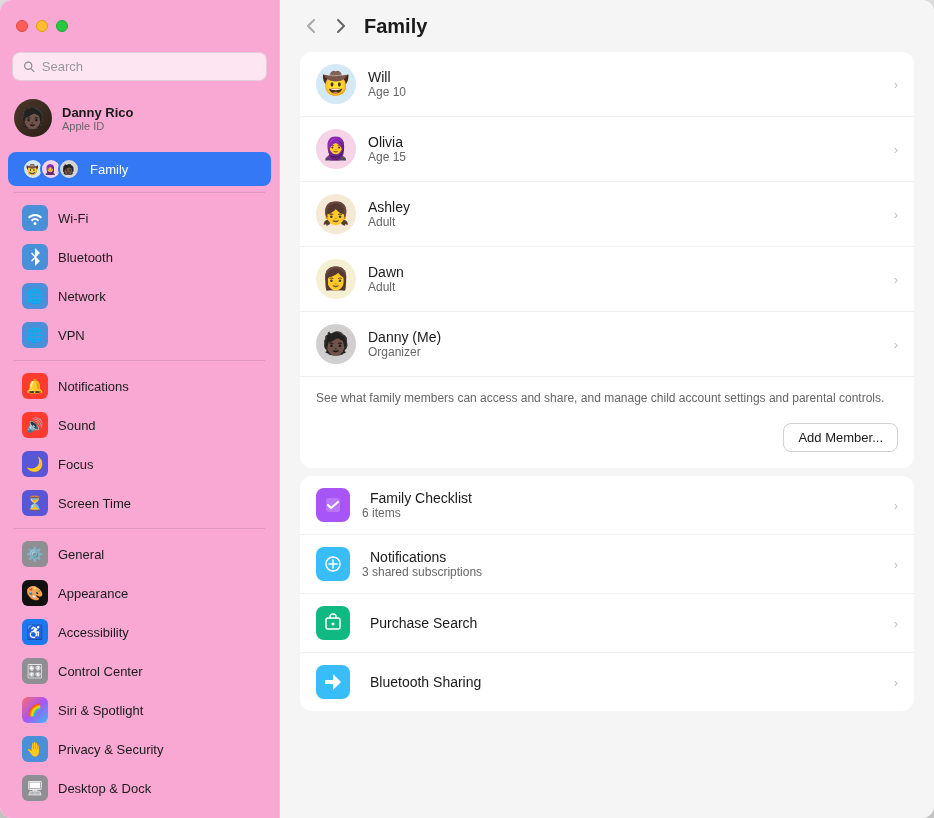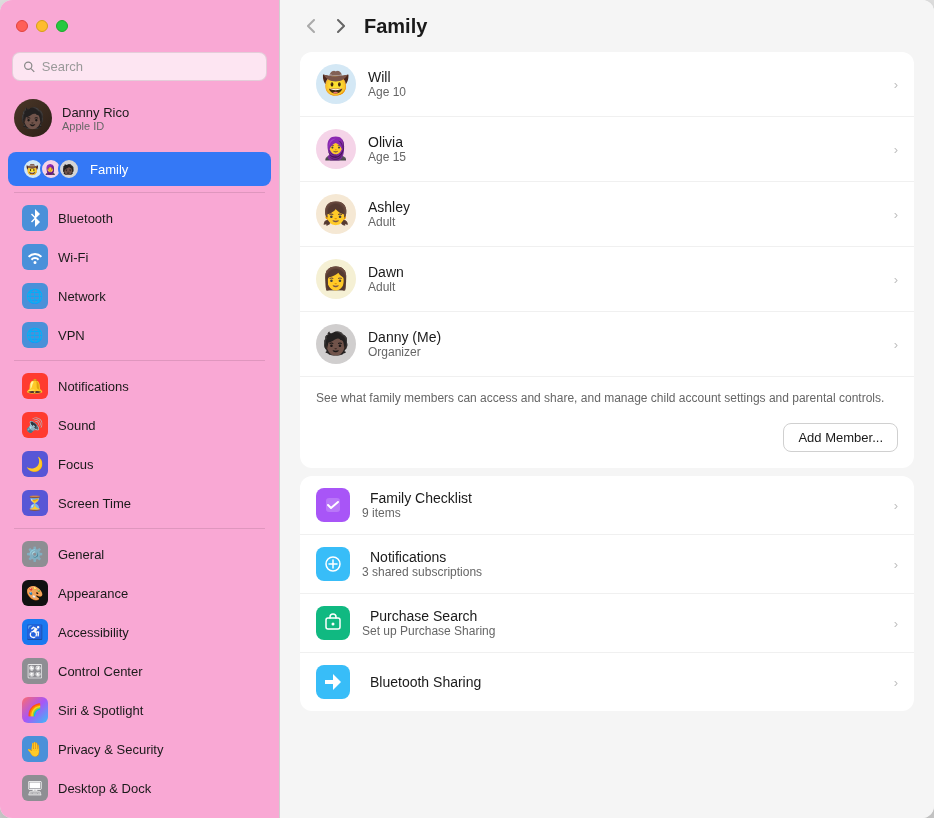--- a/index.html
+++ b/index.html
@@ -96,21 +96,21 @@
       background: linear-gradient(135deg, #4a3728, #2d1f17);
       display: flex;
       align-items: center;
       justify-content: center;
       font-size: 18px;
       overflow: hidden;
       flex-shrink: 0;
     }
 
     .apple-id-text { display: flex; flex-direction: column; }
-    .apple-id-name { font-size: 13px; font-weight: 400; color: #1a1a1a; }
+    .apple-id-name { font-size: 13px; font-weight: 700; color: #1a1a1a; }
     .apple-id-subtitle { font-size: 11px; color: #666; }
 
     
     .sidebar-nav {
       flex: 1;
       overflow-y: auto;
       padding: 4px 0;
     }
 
     .nav-item {
@@ -352,34 +352,34 @@
           <div class="family-avatar-small" style="background:#f5d4e8;">🧕</div>
           <div class="family-avatar-small" style="background:#d4d4d4;">🧑🏿</div>
         </div>
         <span class="nav-label">Family</span>
       </div>
 
       <div class="divider"></div>
 
       <div class="nav-item">
         <div class="nav-icon" style="background:#4a90d9;">
+          <svg width="16" height="14" viewBox="0 0 16 14" fill="white">
+            <path d="M8 11a1.5 1.5 0 110 3 1.5 1.5 0 010-3zm0-4a5.5 5.5 0 014.243 2l-1.415 1.415A3.5 3.5 0 008 9a3.5 3.5 0 00-2.828 1.415L3.757 9A5.5 5.5 0 018 7zm0-4a9.5 9.5 0 017.071 3.172l-1.414 1.414A7.5 7.5 0 008 5a7.5 7.5 0 00-5.657 2.586L.929 6.172A9.5 9.5 0 018 3z"></path>
+          </svg>
+        </div>
+        <span class="nav-label">Wi-Fi</span>
+      </div>
+
+      <div class="nav-item">
+        <div class="nav-icon" style="background:#4a90d9;">
           <svg width="12" height="18" viewBox="0 0 12 18" fill="white">
             <path d="M6 0l5 5-4 4 4 4-5 5V10.5l-3 3-1-1 3.5-3.5L2 5.5l1-1 3 3V0z"></path>
           </svg>
         </div>
         <span class="nav-label">Bluetooth</span>
-      </div>
-
-      <div class="nav-item">
-        <div class="nav-icon" style="background:#4a90d9;">
-          <svg width="16" height="14" viewBox="0 0 16 14" fill="white">
-            <path d="M8 11a1.5 1.5 0 110 3 1.5 1.5 0 010-3zm0-4a5.5 5.5 0 014.243 2l-1.415 1.415A3.5 3.5 0 008 9a3.5 3.5 0 00-2.828 1.415L3.757 9A5.5 5.5 0 018 7zm0-4a9.5 9.5 0 017.071 3.172l-1.414 1.414A7.5 7.5 0 008 5a7.5 7.5 0 00-5.657 2.586L.929 6.172A9.5 9.5 0 018 3z"></path>
-          </svg>
-        </div>
-        <span class="nav-label">Wi-Fi</span>
       </div>
 
       <div class="nav-item">
         <div class="nav-icon" style="background:#4a90d9;">
           <span style="font-size:14px; color:white;">🌐</span>
         </div>
         <span class="nav-label">Network</span>
       </div>
 
       <div class="nav-item">
@@ -550,21 +550,21 @@
 
         <div class="feature-row">
           <div class="feature-icon" style="background:#a855f7;">
             <svg width="20" height="20" viewBox="0 0 20 20" fill="white">
               <rect x="3" y="3" width="14" height="14" rx="3" fill="rgba(255,255,255,0.2)"></rect>
               <polyline points="5,10 8,13 15,7" stroke="white" stroke-width="2" fill="none" stroke-linecap="round" stroke-linejoin="round"></polyline>
             </svg>
           </div>
           <div class="feature-info">
             <div class="feature-name">Family Checklist</div>
-            <div class="feature-sub">9 items</div>
+            <div class="feature-sub">6 items</div>
           </div>
           <span class="chevron-right">›</span>
         </div>
 
         <div class="feature-row">
           <div class="feature-icon" style="background:#38bdf8;">
             <svg width="20" height="20" viewBox="0 0 20 20" fill="white">
               <circle cx="10" cy="10" r="7" stroke="white" stroke-width="1.5" fill="none"></circle>
               <line x1="10" y1="6" x2="10" y2="14" stroke="white" stroke-width="1.5" stroke-linecap="round"></line>
               <line x1="6" y1="10" x2="14" y2="10" stroke="white" stroke-width="1.5" stroke-linecap="round"></line>
@@ -580,21 +580,20 @@
         <div class="feature-row">
           <div class="feature-icon" style="background:#10b981;">
             <svg width="20" height="20" viewBox="0 0 20 20" fill="none">
               <rect x="3" y="5" width="14" height="11" rx="2" stroke="white" stroke-width="1.5"></rect>
               <path d="M7 5V4a3 3 0 016 0v1" stroke="white" stroke-width="1.5" stroke-linecap="round"></path>
               <circle cx="10" cy="11" r="1.5" fill="white"></circle>
             </svg>
           </div>
           <div class="feature-info">
             <div class="feature-name">Purchase Search</div>
-            <div class="feature-sub">Set up Purchase Sharing</div>
           </div>
           <span class="chevron-right">›</span>
         </div>
 
         <div class="feature-row">
           <div class="feature-icon" style="background:#38bdf8;">
             <svg width="20" height="20" viewBox="0 0 20 20" fill="white">
               <path d="M10 2L18 10l-8 8V12H2V8h8V2z"></path>
             </svg>
           </div>

